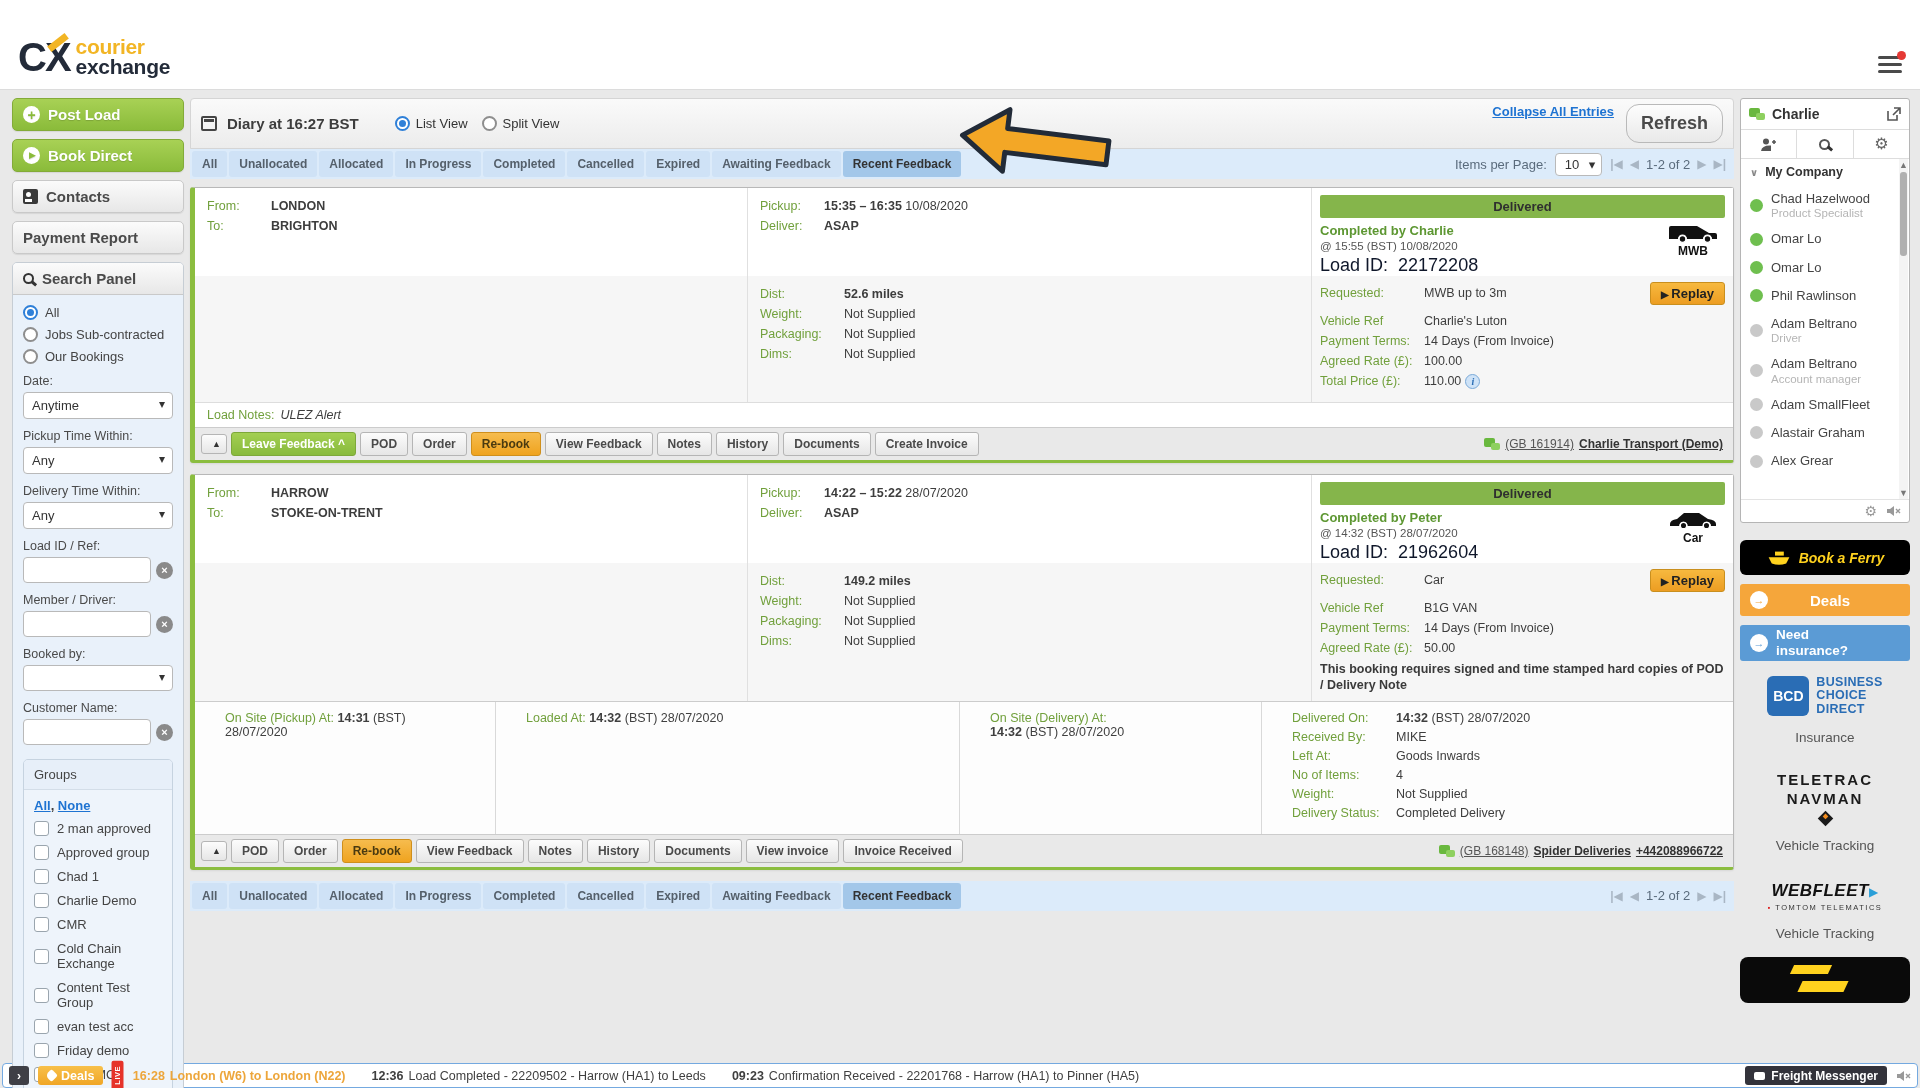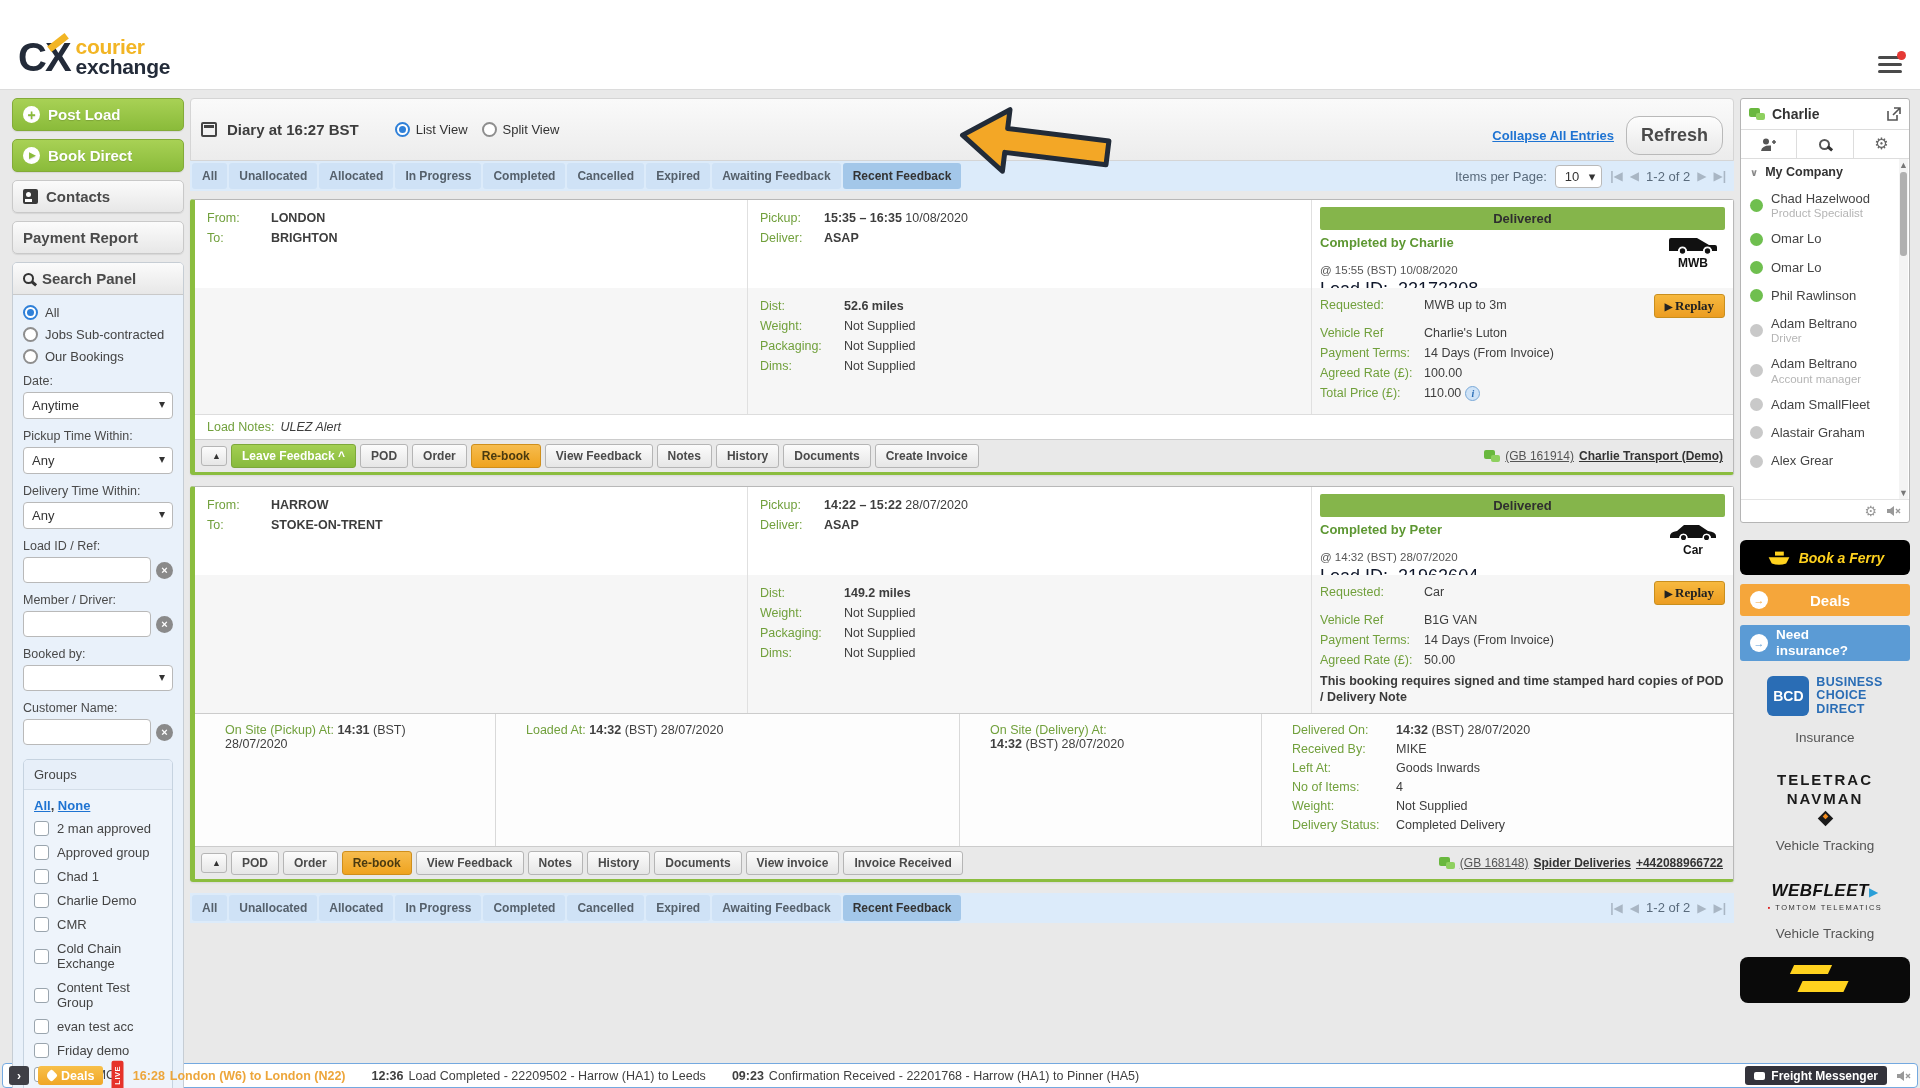--- a/index.html
+++ b/index.html
@@ -63,21 +63,21 @@
   .cbox { width:15px; height:15px; border:1px solid #9aa5ae; border-radius:3px; background:#fff; flex:none; }
 
   
   .main { flex:1; position:relative; min-width:0; }
   .dhead { display:flex; align-items:center; background:linear-gradient(#fafafa,#ececec); border:1px solid #d5d5d5; border-radius:4px 4px 0 0;
     padding:5px 10px; gap:10px; }
   .cal { width:16px; height:15px; border:2px solid #444; border-radius:2px; position:relative; flex:none; }
   .cal::before { content:""; position:absolute; left:1px; right:1px; top:1px; height:3px; background:#444; }
   .dtitle { font-weight:bold; font-size:15px; color:#3d3d3d; margin-right:26px; }
   .vopt { display:flex; align-items:center; gap:6px; font-size:13px; color:#333; margin-right:14px; cursor:pointer; }
-  .dhead-right { margin-left:auto; display:flex; align-items:center; gap:12px;margin-top:12px; }
+  .dhead-right { margin-left:auto; display:flex; gap:12px; }
   .lnk { color:#1e73d2; font-weight:bold; font-size:13px; text-decoration:underline; cursor:pointer; }
   .pill { background:linear-gradient(#fdfdfd,#e9e9e9); border:1px solid #b9b9b9; border-radius:13px; padding:8px 14px; font-weight:bold; font-size:18px; color:#4a4a4a; cursor:pointer; }
   .tabstrip { display:flex; align-items:center; background:#dcebfa; padding:2px; gap:2px; }
   .tab { background:#cfe2f6; color:#55606b; font-weight:bold; font-size:12px; padding:6px 10px; border-radius:3px; cursor:pointer; white-space:nowrap; }
   .tab.active { background:#a3c7e9; color:#333; }
   .strip-right { margin-left:auto; display:flex; align-items:center; gap:8px; padding-right:6px; color:#5a6b7c; font-size:13px; }
   .ipp-sel { position:relative; background:#fff; border:1px solid #b9b9b9; border-radius:4px; padding:3px 22px 3px 9px; font-size:13px; color:#333; cursor:pointer; }
   .ipp-sel::after { content:"▾"; position:absolute; right:6px; top:3px; color:#333; }
   .pgset { display:flex; align-items:center; gap:7px; }
   .pga { color:#a9b6c4; font-size:12px; cursor:pointer; font-weight:bold; }
@@ -92,28 +92,28 @@
   .sec-bot { background:#f6f6f6; flex:1; padding:8px 12px; min-height:118px; }
   .lrow { display:flex; margin:3px 0 6px; }
   .lbl { color:#71a03c; flex:none; }
   .w64 { width:64px; } .w84 { width:84px; } .w104 { width:104px; }
   .val { color:#3d3d3d; font-weight:bold; }
   .vreg { color:#3d3d3d; }
   .datepart { font-weight:normal; color:#3d3d3d; }
   .ecol3 .sec-top { height:88px; padding:7px 8px 0 8px; position:relative; }
   .banner { background:#85b54b; color:#2f2f2f; font-weight:bold; font-size:13px; text-align:center; padding:4px 0; border-radius:2px; margin-bottom:5px; }
   .cby { color:#5d9732; font-weight:bold; font-size:13px; }
-  .cat { color:#555; font-size:11.5px; margin:14px 0 3px; }
+  .cat { color:#555; font-size:11.5px; margin:2px 0 3px; }
   .lid { font-size:18px; color:#0f172a; }
   .veh { position:absolute; right:12px; top:34px; width:56px; text-align:center; }
   .veh svg { width:50px; height:22px; display:block; margin:0 auto; }
   .vlab { font-weight:bold; font-size:12px; color:#111; }
   .ecol3 .sec-bot { position:relative; padding:7px 8px; }
   .replay { position:absolute; right:8px; top:6px; background:linear-gradient(#f7b93f,#ec9d22); border:1px solid #c98f1e; border-radius:3px;
-    font-weight:bold; font-size:13px; color:#222; padding:3px 10px; cursor:pointer;font-family:Liberation Serif, serif; }
+    font-weight:bold; font-size:13px; color:#222; padding:3px 10px; cursor:pointer; }
   .replay::before { content:"▶ "; font-size:10px; }
   .info-i { display:inline-flex; width:15px; height:15px; border-radius:50%; background:#cfe3f7; border:1px solid #7aa9d8; color:#2a6db5;
     font-size:10px; font-style:italic; font-weight:bold; align-items:center; justify-content:center; margin-left:4px; vertical-align:-2px; font-family:"Liberation Serif",serif; }
   .bnote { font-weight:bold; color:#3a3a3a; margin-top:6px; line-height:1.3; font-size:12.5px; }
   .lnotes { border-top:1px solid #ddd; background:#fff; padding:5px 12px; font-size:12.5px; display:flex; gap:6px; }
   .lnotes .nval { font-style:italic; color:#3d3d3d; }
   .acts { background:#e9e9e9; border-top:1px solid #ccc; padding:4px 6px; display:flex; align-items:center; gap:4px; }
   .abtn { background:linear-gradient(#fcfcfc,#e6e6e6); border:1px solid #b5b5b5; border-radius:3px; padding:4px 10px; font-weight:bold; font-size:12px; color:#4a4a4a; cursor:pointer; white-space:nowrap; }
   .abtn.green { background:linear-gradient(#a3cf52,#88ba3c); border-color:#7da839; color:#fff; }
   .abtn.orange { background:linear-gradient(#f6bc4e,#efa31f); border-color:#cf8f1c; color:#4a3a10; }

